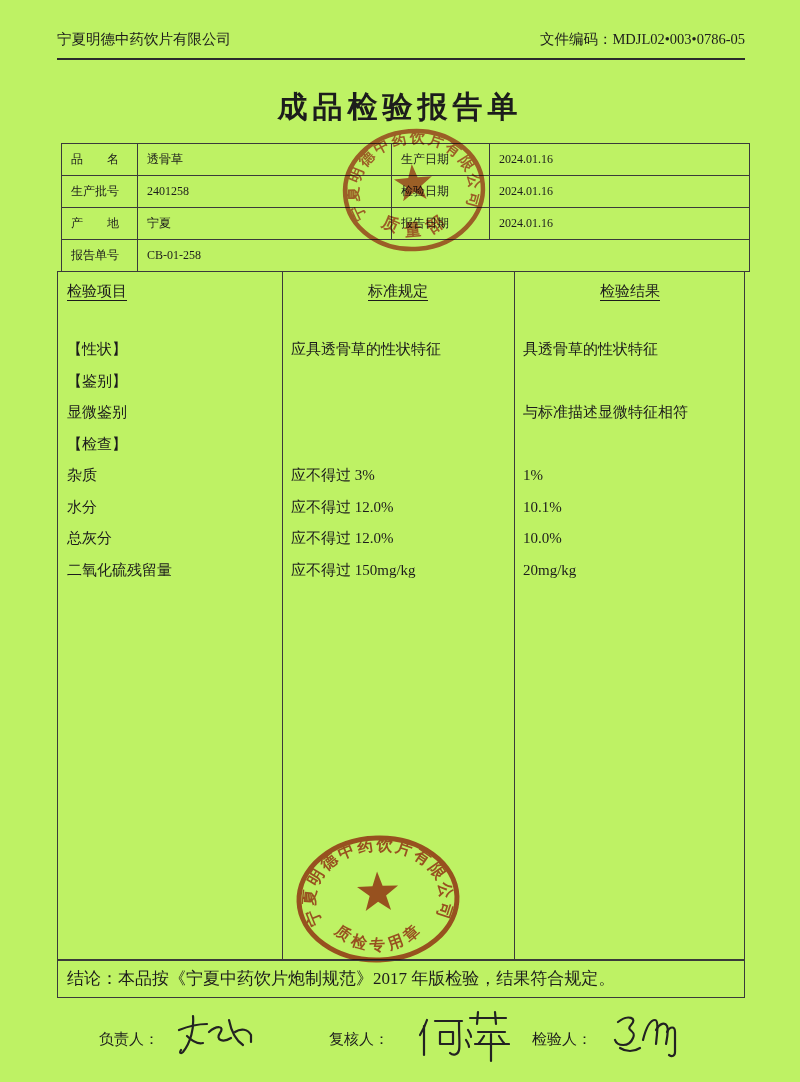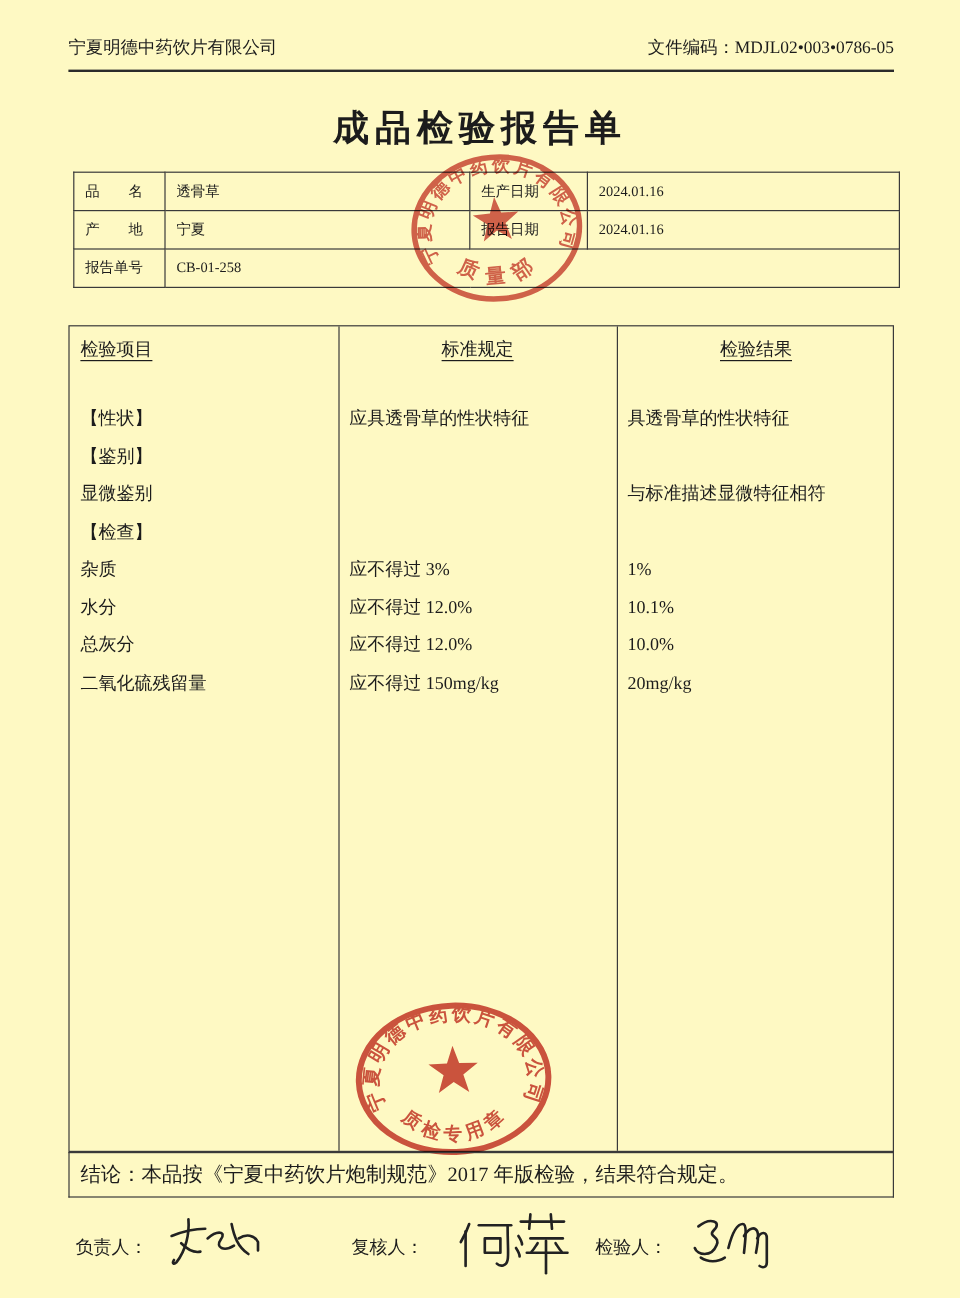--- a/index.html
+++ b/index.html
@@ -1,17 +1,17 @@
 <!DOCTYPE html>
 <html lang="zh"><head>
 <meta charset="utf-8">
 <style>
   html,body{margin:0;padding:0;background:#888;}
   .page{
-    position:relative;width:800px;height:1082px;margin:0 auto;background:#fef9c3;
+    position:relative;width:800px;height:1082px;margin:0 auto;background:#bef264;
     font-family:"Liberation Serif","DejaVu Serif",serif;color:#1c1c1c;overflow:hidden;
   }
   
   .hdr{
     position:absolute;left:57px;top:30px;width:688px;display:flex;
     justify-content:space-between;align-items:flex-end;font-size:14.5px;
     padding-bottom:9px;border-bottom:2px solid #2b2b2b;white-space:nowrap;
   }
   
   .title{
@@ -56,21 +56,21 @@
   .stamp text{font-family:"Liberation Serif","DejaVu Serif",serif;font-weight:bold;}
   
   .concl{
     position:absolute;left:57px;top:960px;width:688px;height:38px;
     border:1px solid #3a3a3a;border-top:none;box-sizing:border-box;
     display:flex;align-items:center;padding-left:9px;font-size:17px;white-space:nowrap;
   }
   .concl-topline{position:absolute;left:57px;top:960px;width:688px;border-top:1px solid #3a3a3a;}
   
   .sigs{position:absolute;left:57px;top:1010px;width:688px;height:60px;font-size:15px;}
-  .sig-group{position:absolute;top:0;height:58px;display:flex;align-items:center;}
+  .sig-group{position:absolute;top:0;height:58px;display:flex;align-items:center;margin-left:36px;}
   .sig-group.g1{left:6px}
   .sig-group.g2{left:236px}
   .sig-group.g3{left:439px}
   .sig-group svg{margin-top:-8px;}
   .g1 svg{margin-left:14px}
   .g2 svg{margin-left:26px}
   .g3 svg{margin-left:18px}
   .sig-stroke{fill:none;stroke:#222;stroke-width:2.2;stroke-linecap:round;stroke-linejoin:round;}
 </style>
 </head>
@@ -90,20 +90,26 @@
         <col style="width:76px">
         <col style="width:254px">
         <col style="width:98px">
         <col style="width:260px">
       </colgroup>
     <tbody>
         <tr>
       <td>品　　名</td>
       <td>透骨草</td>
       <td>生产日期</td>
+      <td>2024.01.16</td>
+    </tr>
+    <tr>
+      <td>生产批号</td>
+      <td>2401258</td>
+      <td>检验日期</td>
       <td>2024.01.16</td>
     </tr>
     <tr>
       <td>产　　地</td>
       <td>宁夏</td>
       <td>报告日期</td>
       <td>2024.01.16</td>
     </tr>
     <tr>
       <td>报告单号</td>

